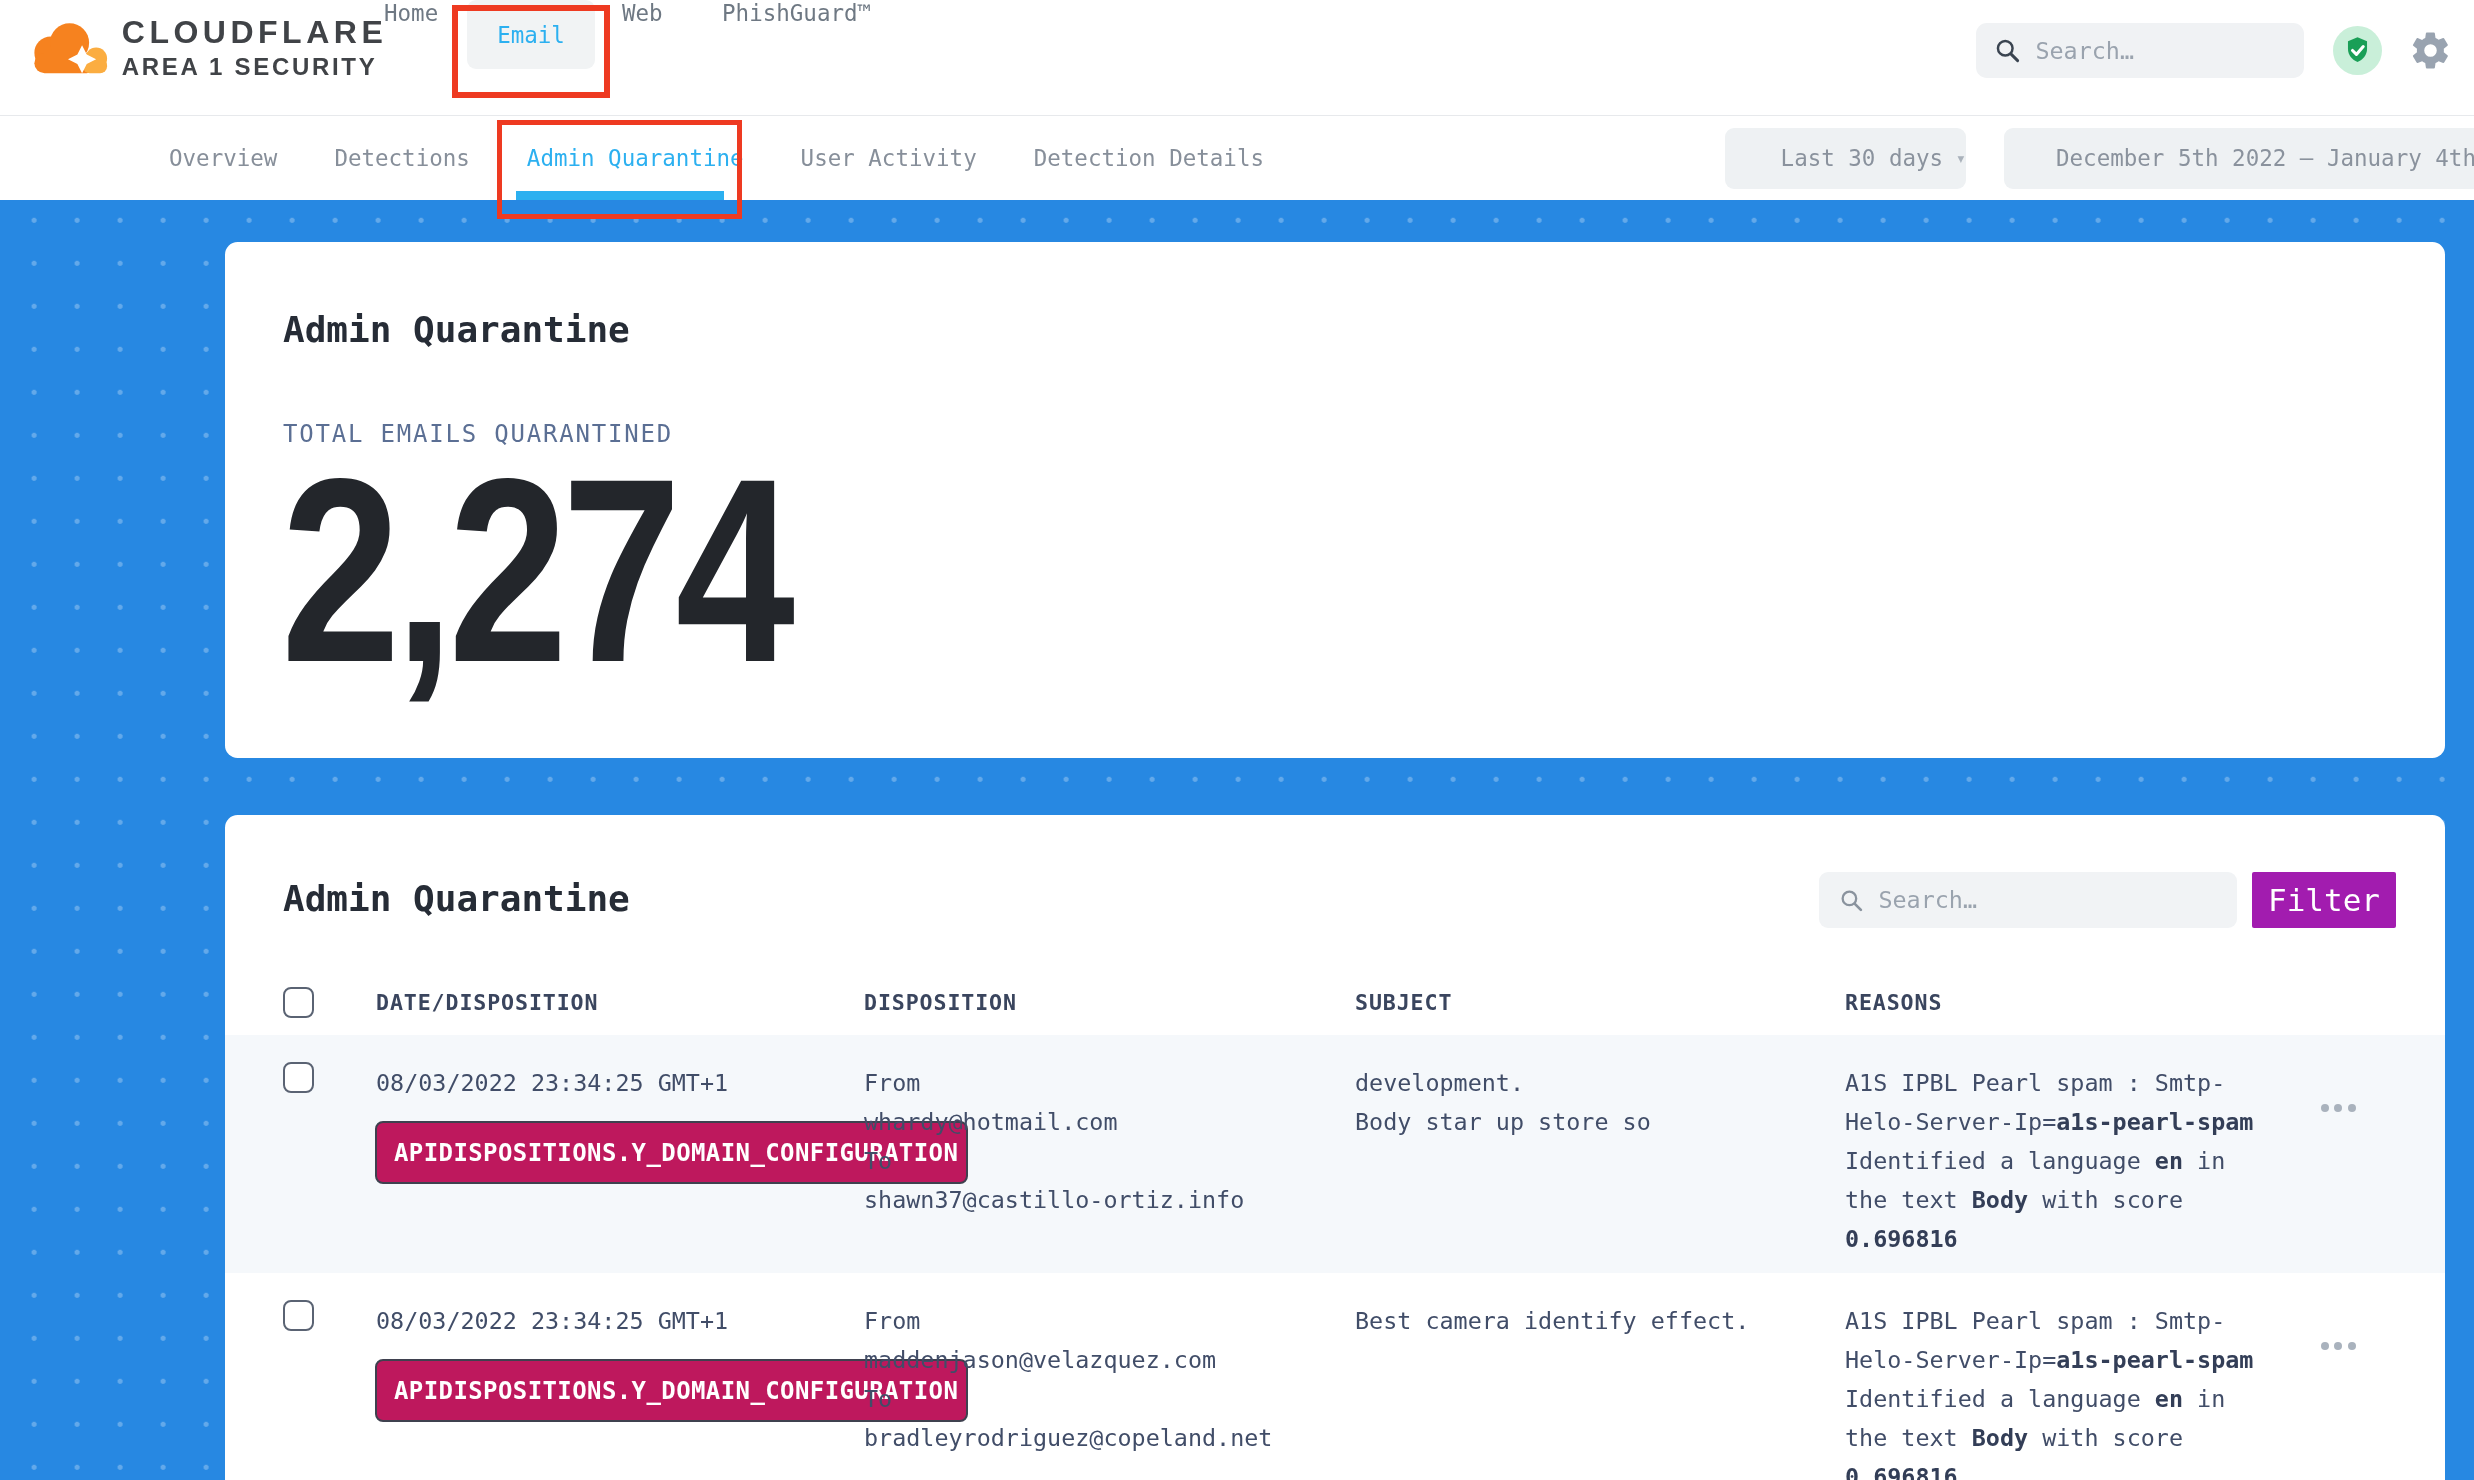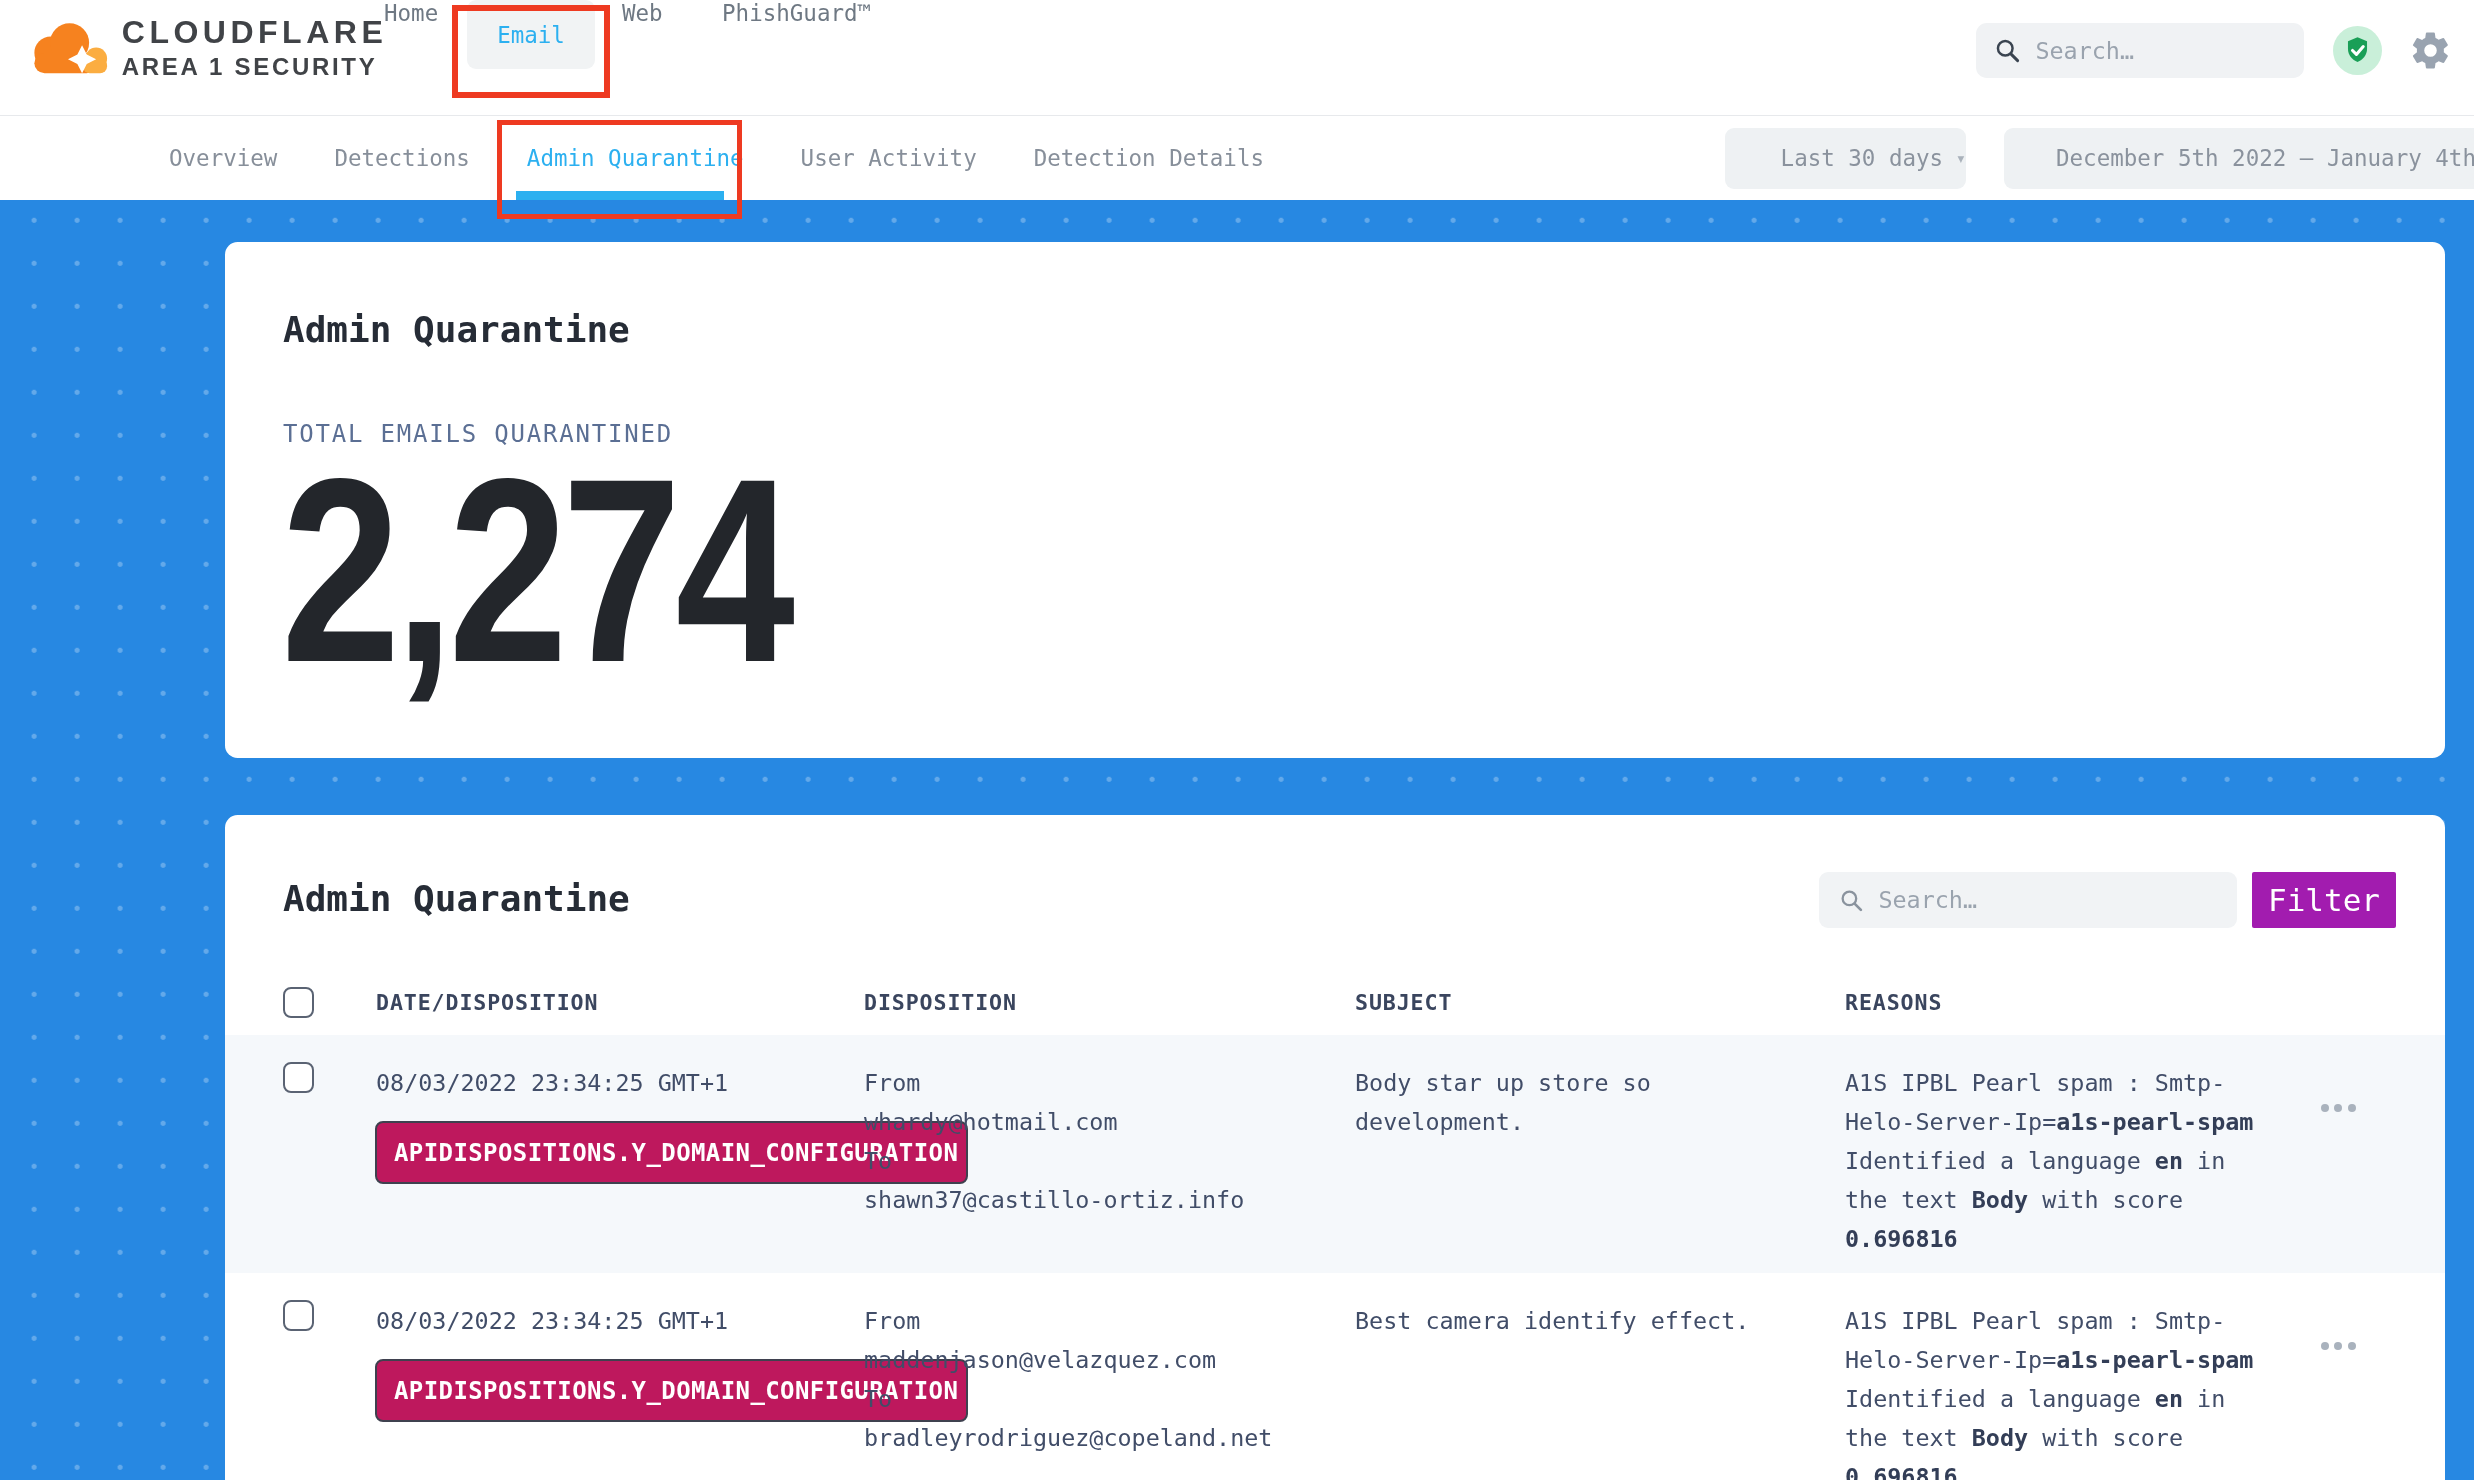--- a/index.html
+++ b/index.html
@@ -207,22 +207,22 @@
               <div class="line">08/03/2022 23:34:25 GMT+1</div>
             </div>
             <div class="disp-badge">APIDISPOSITIONS.Y_DOMAIN_CONFIGURATION</div>
             <div class="cell cell-conv">
               <div class="line">From</div>
               <div class="line">whardy@hotmail.com</div>
               <div class="line">To</div>
               <div class="line">shawn37@castillo-ortiz.info</div>
             </div>
             <div class="cell">
+              <div class="line">development.</div>
               <div class="line">Body star up store so</div>
-              <div class="line">development.</div>
             </div>
             <div class="cell cell-reasons">
               <div class="line"><span>A1S IPBL Pearl spam : Smtp-</span></div>
               <div class="line"><span>Helo-Server-Ip=</span><b>a1s-pearl-spam</b></div>
               <div class="line"><span>Identified a language </span><b>en</b><span> in</span></div>
               <div class="line"><span>the text </span><b>Body</b><span> with score</span></div>
               <div class="line"><b>0.696816</b></div>
             </div>
             <div class="cell">
               <div class="row-menu">

